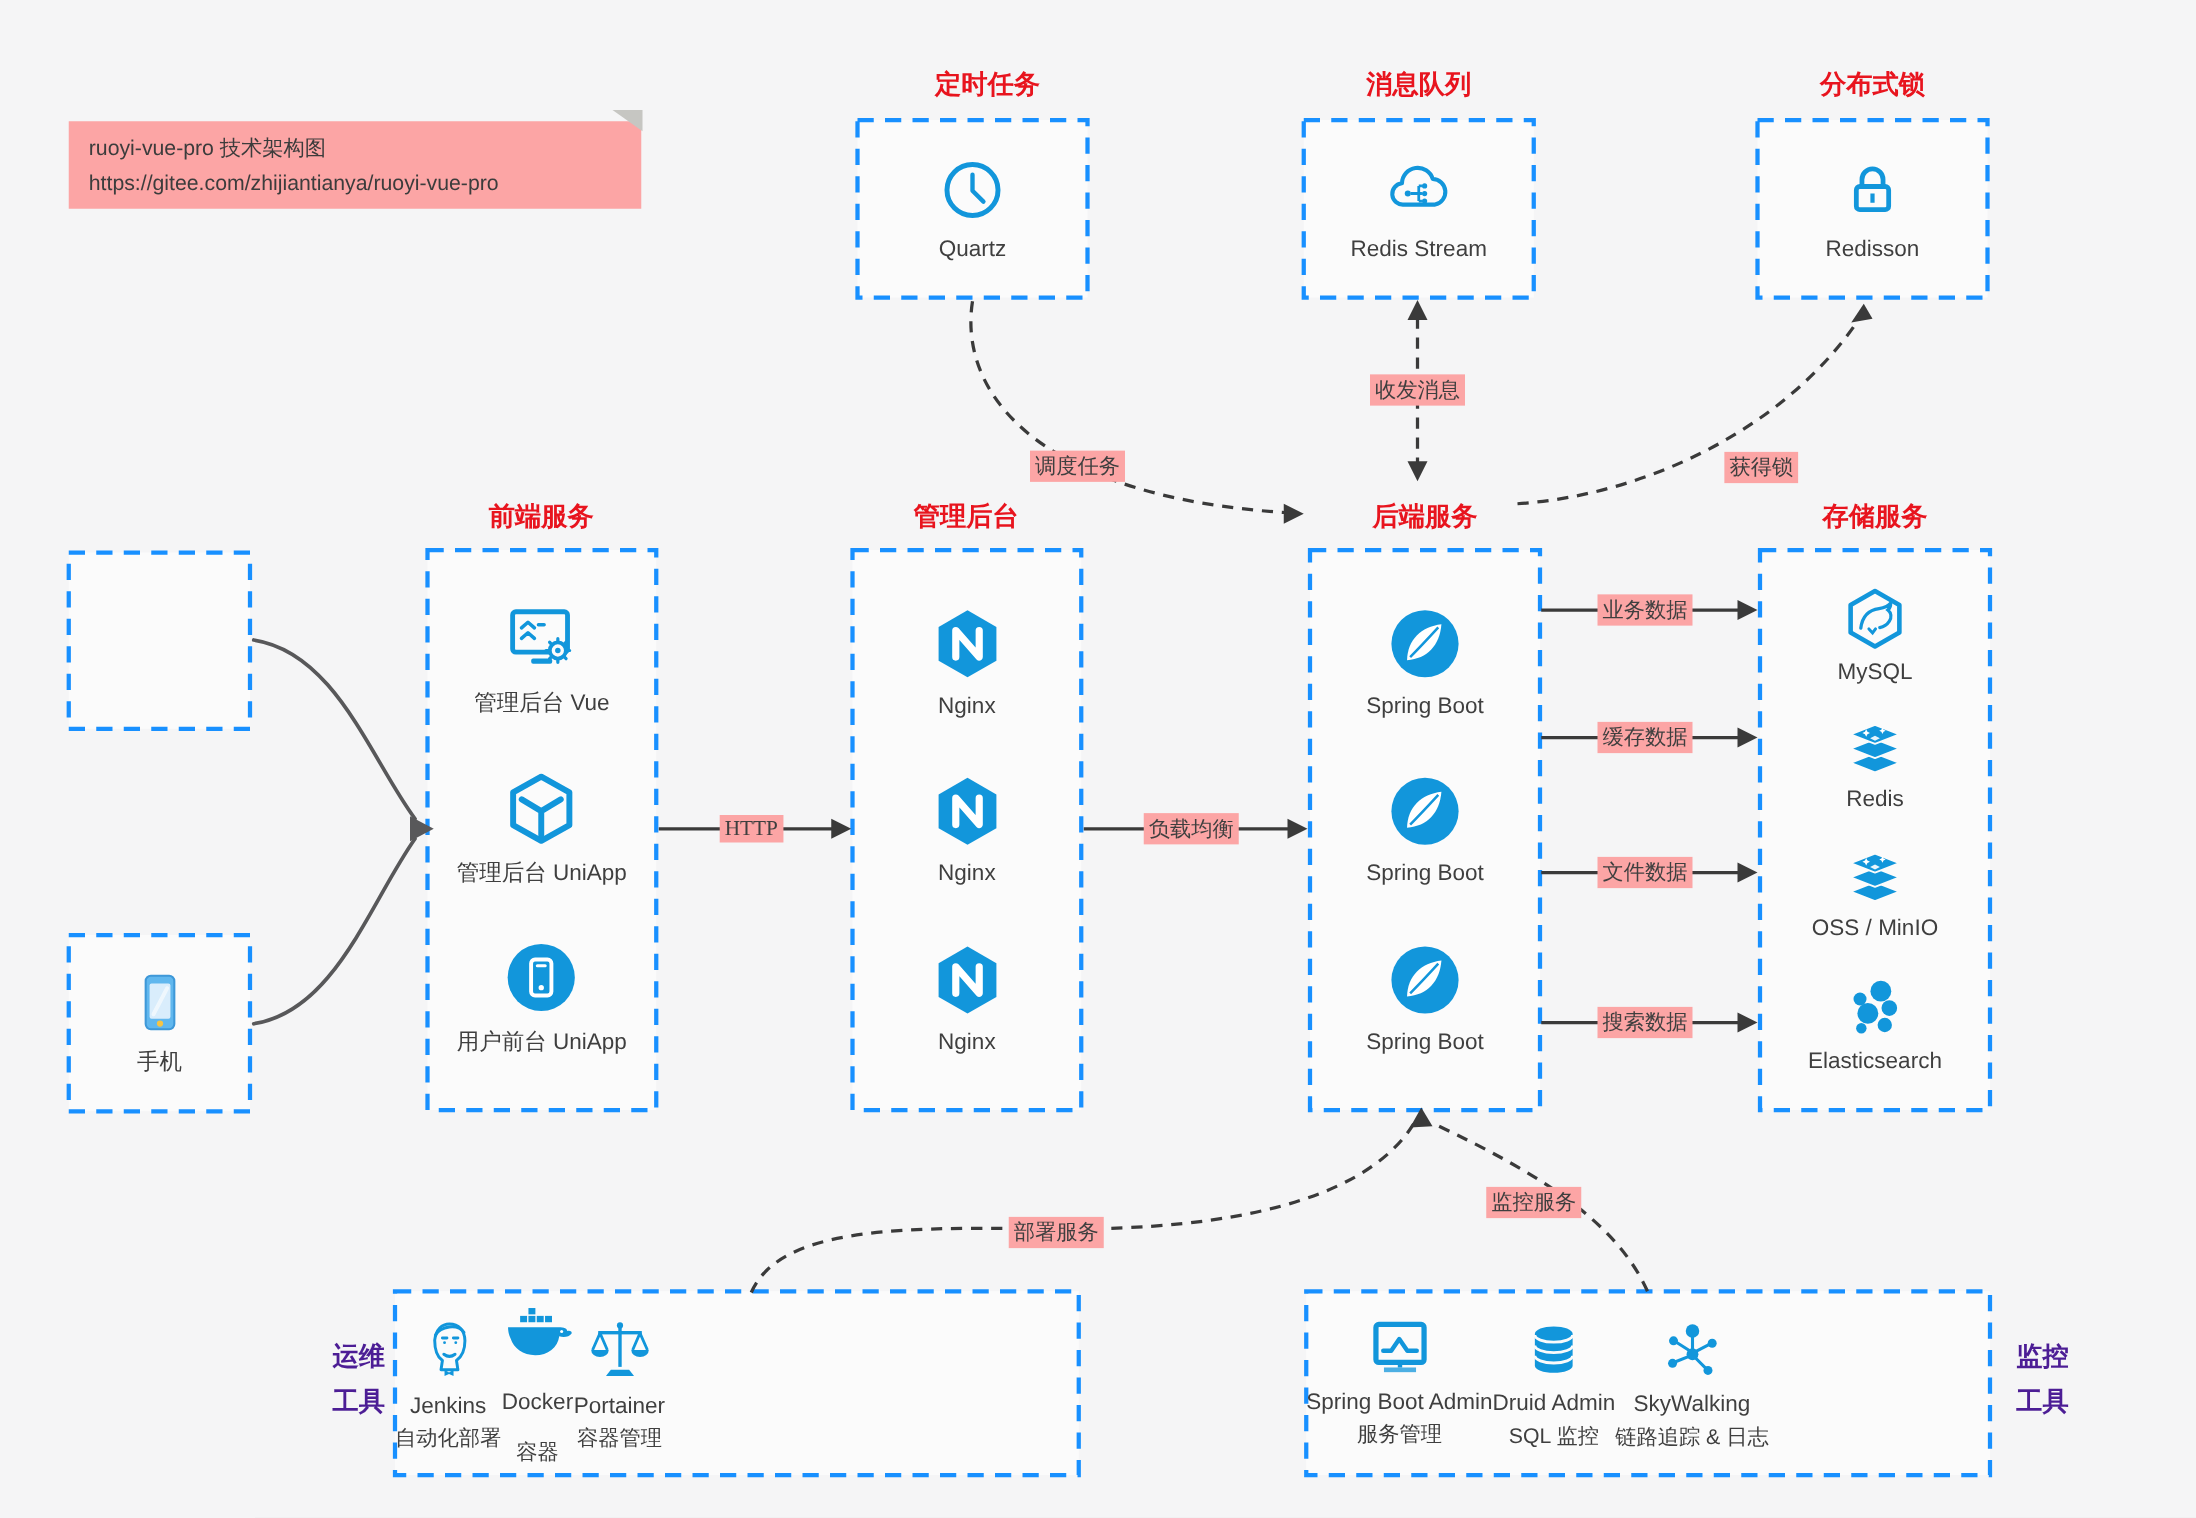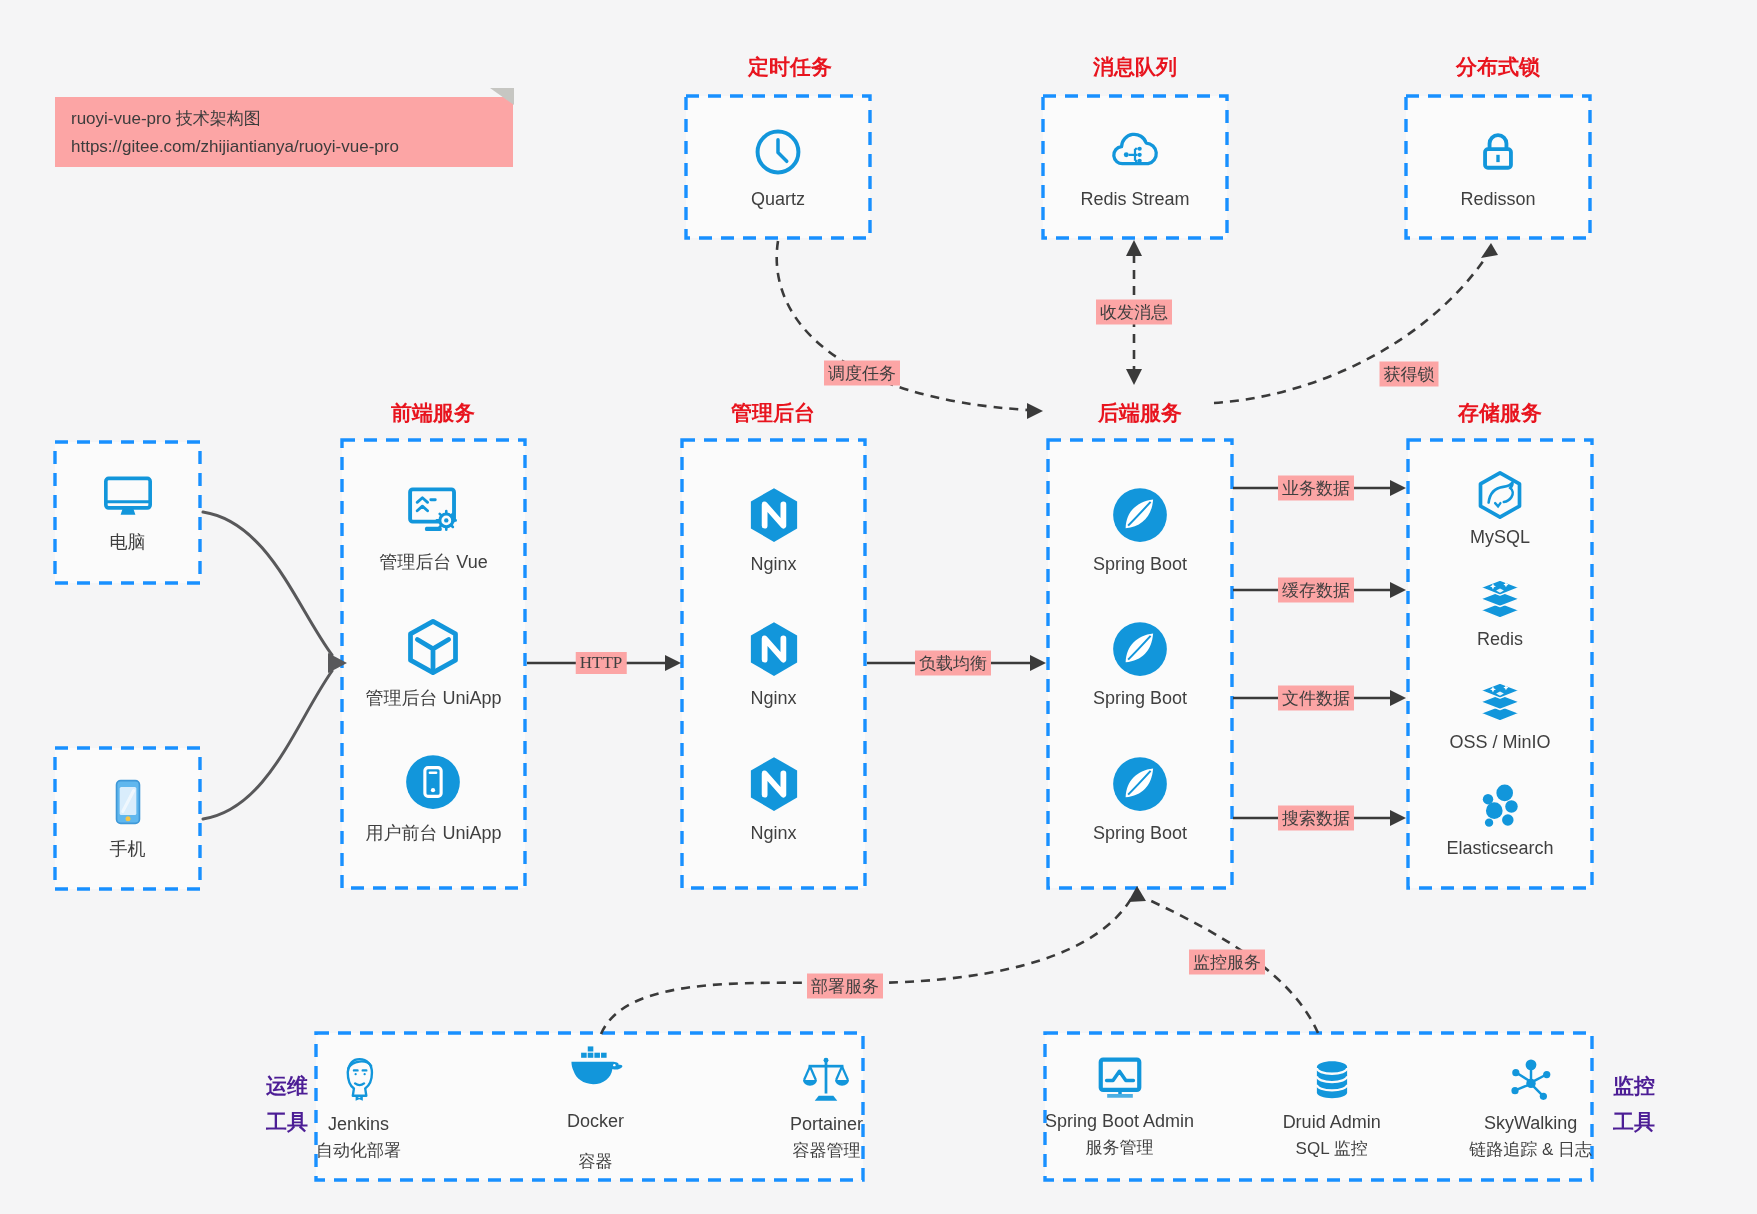--- a/index.html
+++ b/index.html
@@ -10,21 +10,21 @@
         z-index:2;font-size:17px;line-height:1.62;color:#3c3c3c;padding:8px 0 0 16px;box-sizing:border-box;}
   .note-fold{position:absolute;top:-9px;right:-1px;width:0;height:0;border-style:solid;
              border-width:0 24px 17px 0;border-color:transparent #c6c6c2 transparent transparent;}
   .gtitle{position:absolute;z-index:2;transform:translateX(-50%);font-size:21px;font-weight:bold;
           color:#e8141e;white-space:nowrap;}
   .side-title{position:absolute;z-index:2;font-size:21px;font-weight:bold;color:#4c1d95;
               text-align:center;line-height:1.7;width:64px;}
   .vbox{position:absolute;z-index:2;display:flex;flex-direction:column;align-items:center;
         justify-content:space-evenly;box-sizing:border-box;}
   .hbox{position:absolute;z-index:2;display:flex;flex-direction:row;align-items:center;
-        justify-content:space-between;box-sizing:border-box;}
+        justify-content:flex-start;box-sizing:border-box;}
   .node{display:flex;flex-direction:column;align-items:center;gap:9px;}
   .node-label{font-size:18px;color:#3f3f3f;white-space:nowrap;text-align:center;}
   .node-desc{font-size:17px;color:#3f3f3f;white-space:nowrap;text-align:center;margin-top:-2px;}
   .chip{position:absolute;z-index:3;transform:translate(-50%,-50%);background:#fca5a5;
         padding:1px 4px;font-size:17px;color:#3f3f3f;white-space:nowrap;font-family:Liberation Serif, serif;}
   .ic{display:block;}
 </style>
 </head>
 <body>
 
@@ -127,30 +127,20 @@
     <div class="node">
       <svg class="ic" width="54" height="56" viewBox="0 0 48 48">
         <path d="M16.5 21.5 V16.5 A7.5 7.5 0 0 1 31.5 16.5 V21.5" fill="none" stroke="#1296db" stroke-width="3.4"></path>
         <rect x="12.5" y="21.5" width="23" height="16.5" rx="2.5" fill="none" stroke="#1296db" stroke-width="3.4"></rect>
         <path d="M24 26.5 V33" stroke="#1296db" stroke-width="3"></path>
       </svg>
       <div class="node-label">Redisson</div>
     </div>
   </div>
 
-  <div class="vbox" style="left:55px;top:442px;width:145px;height:141px;">
-    <div class="node">
-      <svg class="ic" width="56" height="50" viewBox="0 0 48 44">
-        <rect x="4.5" y="6.5" width="39" height="26" rx="2.5" fill="none" stroke="#1296db" stroke-width="3.2"></rect>
-        <path d="M5 27 H43" stroke="#1296db" stroke-width="2.6"></path>
-        <path d="M19.5 32.5 H28.5 L30.5 38.5 H17.5 Z" fill="#1296db"></path>
-      </svg>
-      <div class="node-label">电脑</div>
-    </div>
-  </div>
 
   <div class="vbox" style="left:55px;top:748px;width:145px;height:141px;">
     <div class="node">
       <svg class="ic" width="50" height="52" viewBox="0 0 48 48">
         <rect x="13" y="3.5" width="22" height="41" rx="4" fill="#60b7ee" stroke="#3e98d8" stroke-width="1.6"></rect>
         <rect x="16" y="9.5" width="16" height="27" rx="1.5" fill="#d9edfc"></rect>
         <path d="M19 33 L29.5 13" stroke="#ffffff" stroke-width="3" opacity="0.6" stroke-linecap="round"></path>
         <circle cx="24" cy="40.2" r="2.4" fill="#f6c444"></circle>
       </svg>
       <div class="node-label">手机</div>

